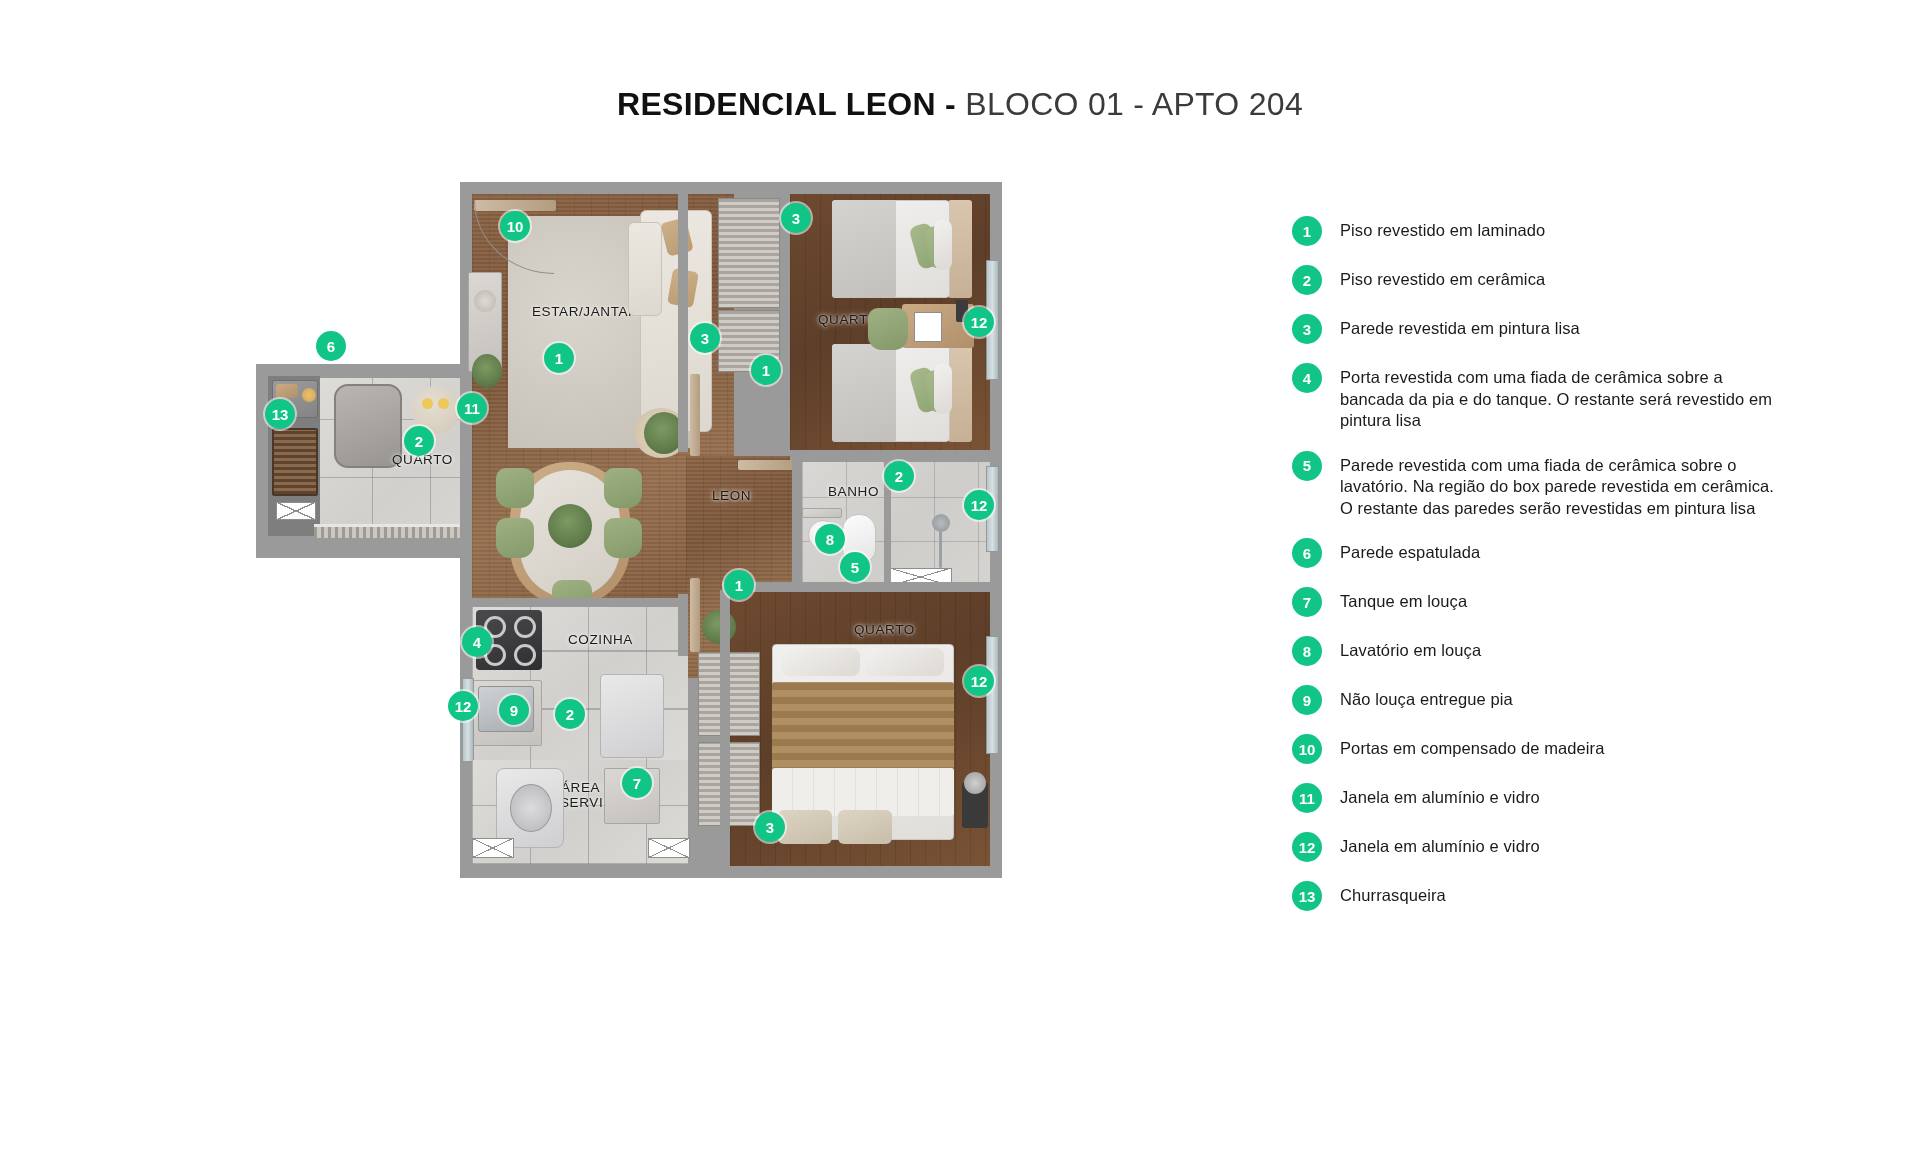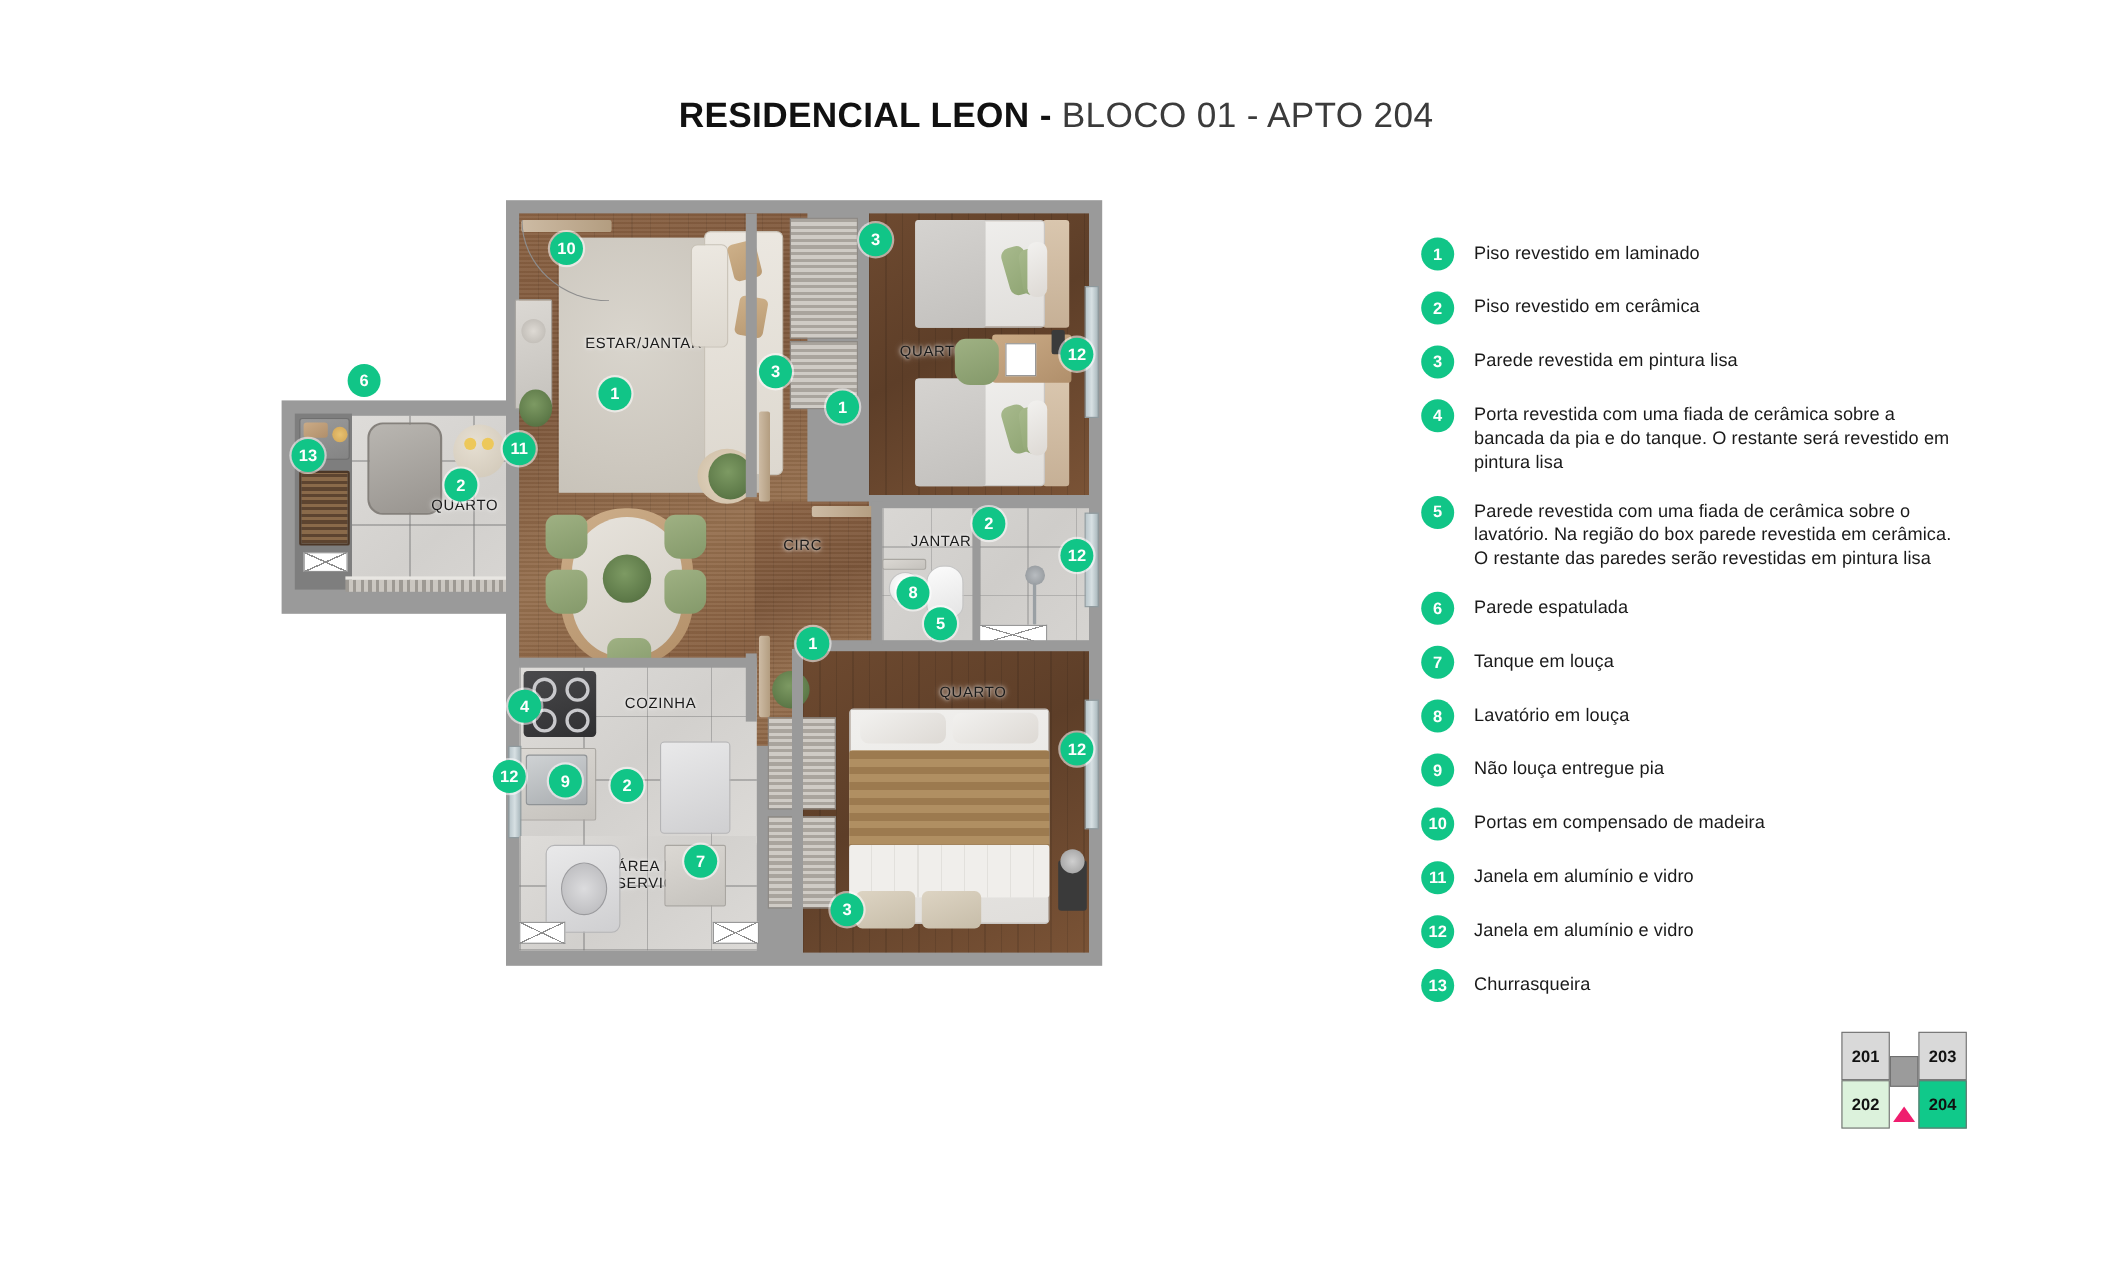--- a/index.html
+++ b/index.html
@@ -228,21 +228,21 @@
   <div class="layer fx" style="left:248px; top:258px; width:100px; height:128px; border-radius:50px;
               background:linear-gradient(150deg,#e7e3dc,#d2cdc4);"></div>
   <div class="layer fx greenchair" style="left:224px; top:256px; width:38px; height:40px;"></div>
   <div class="layer fx greenchair" style="left:224px; top:306px; width:38px; height:40px;"></div>
   <div class="layer fx greenchair" style="left:332px; top:256px; width:38px; height:40px;"></div>
   <div class="layer fx greenchair" style="left:332px; top:306px; width:38px; height:40px;"></div>
   <div class="layer fx greenchair" style="left:280px; top:368px; width:40px; height:36px;"></div>
   <div class="layer plant" style="left:276px; top:292px; width:44px; height:44px;"></div>
 
   <div class="layer f-wood" style="left:414px; top:244px; width:112px; height:222px;"></div>
-  <div class="layer rname" style="left:440px; top:276px;">CIRC</div>
+  <div class="layer rname" style="left:440px; top:276px;">LEON</div>
 
   <div class="layer rail" style="left:418px; top:162px; width:10px; height:82px;"></div>
   <div class="layer rail" style="left:418px; top:366px; width:10px; height:74px;"></div>
   <div class="layer rail" style="left:466px; top:248px; width:58px; height:10px;"></div>
 
   <div class="layer f-wood-dark" style="left:518px; top:-18px; width:200px; height:256px;"></div>
   <div class="layer rname" style="left:546px; top:100px;">QUARTO</div>
 
   <div class="layer headbd" style="left:676px; top:-12px; width:24px; height:98px;"></div>
   <div class="layer bed-mat" style="left:560px; top:-12px; width:118px; height:98px;"></div>
@@ -262,21 +262,21 @@
   <div class="layer whitebox" style="left:642px; top:100px; width:28px; height:30px;"></div>
   <div class="layer greenchair" style="left:596px; top:96px; width:40px; height:42px;"></div>
   <div class="layer fx" style="left:684px; top:88px; width:12px; height:22px; background:#3b3b3b; border-radius:2px;"></div>
 
   <div class="layer louver" style="left:446px; top:-14px; width:62px; height:110px;"></div>
   <div class="layer louver" style="left:446px; top:98px; width:62px; height:62px;"></div>
 
   <div class="layer glassdoor" style="left:714px; top:48px; width:13px; height:120px;"></div>
 
   <div class="layer f-tile-sm" style="left:530px; top:250px; width:188px; height:124px;"></div>
-  <div class="layer rname" style="left:556px; top:272px;">JANTAR</div>
+  <div class="layer rname" style="left:556px; top:272px;">BANHO</div>
   <div class="layer fx" style="left:570px; top:302px; width:34px; height:48px; border-radius:16px 16px 12px 12px;
               background:linear-gradient(160deg,#fcfcfc,#e4e4e4); border:1px solid #c5c5c5;"></div>
   <div class="layer fx" style="left:536px; top:308px; width:30px; height:30px; border-radius:50%;
               background:radial-gradient(circle at 40% 35%,#fff,#dedede); border:1px solid #c3c3c3;"></div>
   <div class="layer fx" style="left:660px; top:302px; width:18px; height:18px; border-radius:50%;
               background:radial-gradient(circle,#b8bcc0,#8d9296);"></div>
   <div class="layer fx" style="left:667px; top:318px; width:3px; height:38px; background:#9aa0a4;"></div>
   <div class="layer glassdoor" style="left:714px; top:254px; width:13px; height:86px;"></div>
   <div class="layer whitebox" style="left:618px; top:356px; width:62px; height:18px;"></div>
   <div class="layer" style="left:618px; top:356px; width:62px; height:18px;
@@ -428,30 +428,14 @@
       <div class="leg-row">
         <div class="leg-num">12</div>
         <div class="leg-txt">Janela em alumínio e vidro</div>
       </div>
       <div class="leg-row">
         <div class="leg-num">13</div>
         <div class="leg-txt">Churrasqueira</div>
       </div>
     </div>
 
-<div id="minimap">
-  <div class="mm-cell" style="left:14px; top:0px; width:44px; height:44px; background:#d9d9d9;">
-    <span>201</span>
-  </div>
-  <div class="mm-cell" style="left:84px; top:0px; width:44px; height:44px; background:#d9d9d9;">
-    <span>203</span>
-  </div>
-  <div class="mm-cell" style="left:14px; top:44px; width:44px; height:44px; background:#dcf2dc;">
-    <span>202</span>
-  </div>
-  <div class="mm-cell" style="left:84px; top:44px; width:44px; height:44px; background:#10c98a;">
-    <span>204</span>
-  </div>
-  <div class="mm-core" style="left:58px; top:22px; width:26px; height:28px;"></div>
-  <div class="mm-arrow" style="left:61px; top:68px;"></div>
+
 </div>
 
-</div>
-
 </body></html>

